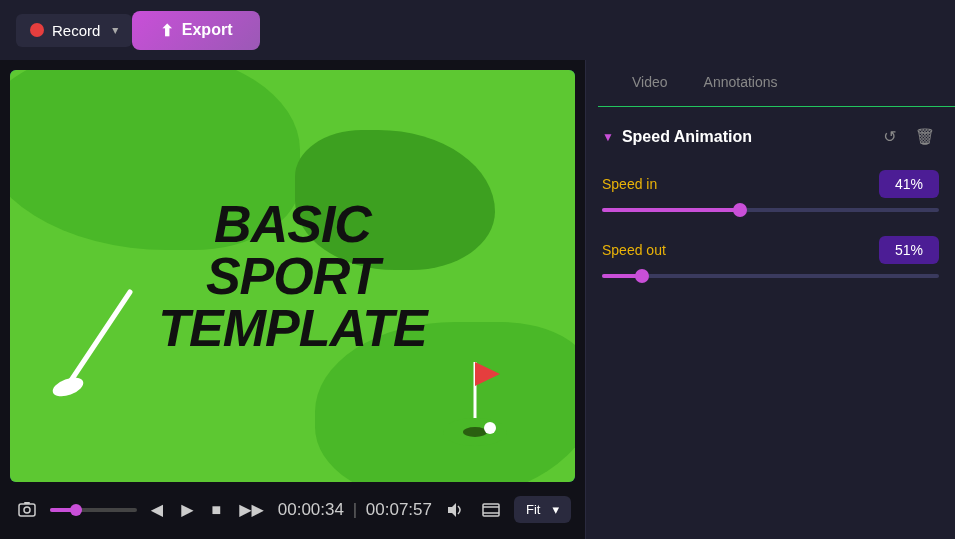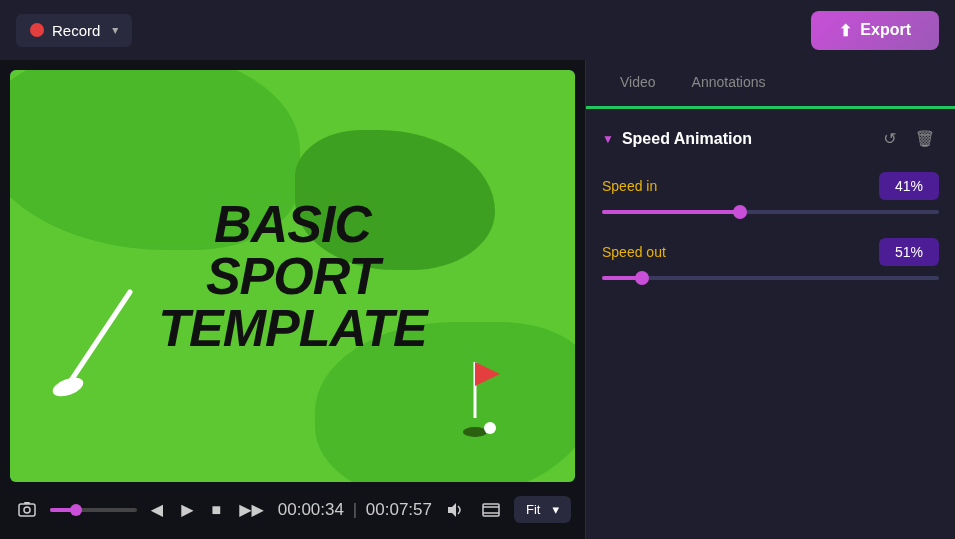--- a/index.html
+++ b/index.html
@@ -11,21 +11,21 @@
       height: 539px;
       overflow: hidden;
       display: flex;
       flex-direction: column;
     }
 
     
     .header {
       display: flex;
       align-items: center;
-      justify-content: space-between;
+      justify-content: flex-start;
       background: #1e1e2e;
       padding: 8px 16px;
       height: 60px;
       flex-shrink: 0;
     }
 
     .record-btn {
       display: flex;
       align-items: center;
       gap: 8px;
@@ -257,22 +257,23 @@
     .right-panel {
       flex: 1;
       background: #1e1e2e;
       display: flex;
       flex-direction: column;
       border-left: 1px solid #2a2a3e;
     }
 
     .tabs {
       display: flex;
-      border-bottom: 3px solid #22c55e;
+      border-bottom: 1px solid #22c55e;
       padding: 0 16px;
+      margin-left: 12px;
     }
 
     .tab {
       padding: 14px 18px;
       font-size: 14px;
       color: #888;
       cursor: pointer;
       border-bottom: 2px solid transparent;
       transition: color 0.2s;
     }

